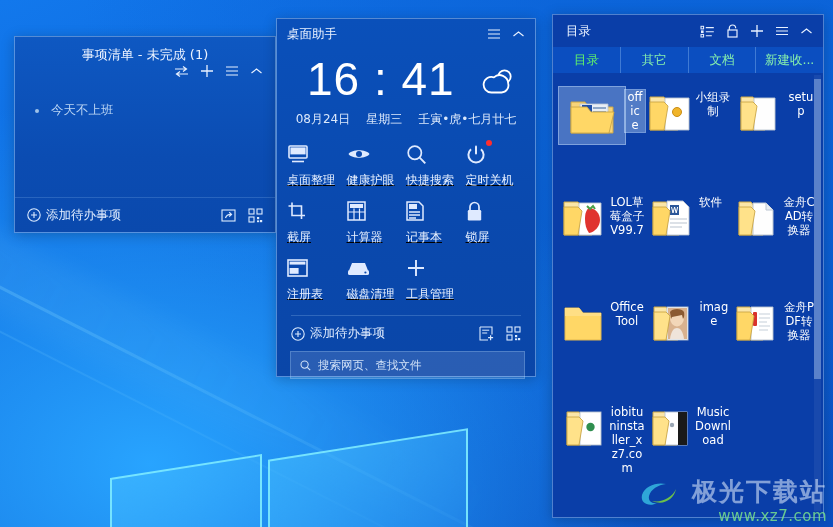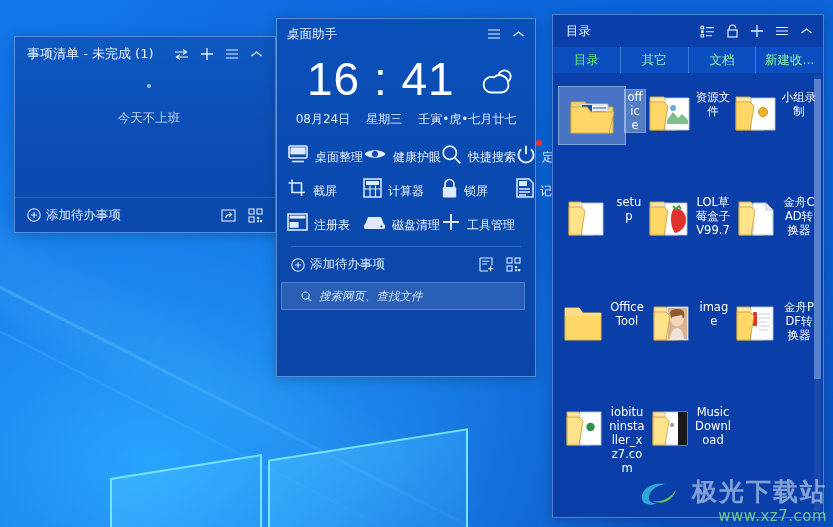--- a/index.html
+++ b/index.html
@@ -29,46 +29,46 @@
   .panel{position:absolute;background:#0a4bb0;border:1px solid rgba(150,195,245,.55);
          box-shadow:0 2px 12px rgba(0,0,0,.22);}
   .phead{display:flex;align-items:center;height:30px;padding:0 10px;color:#fff;}
   .ptitle{font-size:12.5px;color:#eaf2ff;white-space:nowrap;}
   .ptools{margin-left:auto;display:flex;align-items:center;gap:11px;}
   .ic{display:inline-flex;align-items:center;justify-content:center;cursor:default;}
   .ic svg{display:block;}
   
   #todo{left:14px;top:36px;width:260px;height:195px;
         background:linear-gradient(180deg,#0e58c2 0%,#0b4cb2 62%,#0a49ad 100%);}
-  #todo .phead{height:34px;padding:0 12px;}
+  #todo .phead{height:34px;padding:9px 12px;flex-direction:column;}
   #todo .ptitle{font-size:13px;}
   .todo-body{padding:10px 12px 0 12px;}
-  .todo-item{display:flex;align-items:center;gap:22px;font-size:12.5px;color:#bcd6f4;padding:3px 0 3px 8px;flex-direction:column;}
+  .todo-item{display:flex;align-items:center;gap:12px;font-size:12.5px;color:#bcd6f4;padding:3px 0 3px 8px;}
   .bullet{width:4px;height:4px;border-radius:50%;background:#9fc2e8;flex:0 0 auto;}
   .todo-foot{position:absolute;left:0;right:0;bottom:0;height:34px;display:flex;align-items:center;
              padding:0 12px;border-top:1px solid rgba(150,195,245,.22);}
   .addrow{display:flex;align-items:center;gap:5px;color:#e3eeff;font-size:12.5px;font-family:Liberation Serif, serif;}
   .footools{margin-left:auto;display:flex;align-items:center;gap:12px;}
   
   #assist{left:276px;top:18px;width:258px;height:357px;
           background:linear-gradient(180deg,#0a50ba 0%,#0a49ae 55%,#0a46a8 100%);}
   .clockrow{display:flex;align-items:flex-start;padding:4px 16px 0 16px;}
   .clock{font-size:46px;line-height:52px;color:#fff;font-weight:300;letter-spacing:1px;
          font-family:"Liberation Sans",sans-serif;padding-left:14px;}
   .wx{margin-left:auto;padding-top:14px;padding-right:4px;}
   .dateline{display:flex;justify-content:center;gap:16px;color:#dbe8fb;font-size:12px;padding:6px 14px 0 14px;}
   .grid{display:grid;grid-template-columns:repeat(4,1fr);row-gap:10px;padding:14px 10px 6px 10px;}
-  .gcell{display:flex;flex-direction:row;align-items:flex-end;gap:6px;position:relative;}
+  .gcell{display:flex;flex-direction:column;align-items:flex-start;gap:6px;position:relative;text-decoration:underline;}
   .gicon{height:24px;display:flex;align-items:center;justify-content:center;position:relative;}
   .glabel{font-size:12px;color:#e8f1ff;white-space:nowrap;}
   .dot{position:absolute;width:6px;height:6px;border-radius:50%;background:#ff2d2d;top:-2px;right:-6px;}
   .divider{height:1px;background:rgba(160,200,245,.25);margin:6px 14px 0 14px;}
   .assist-add{display:flex;align-items:center;padding:9px 14px 9px 14px;}
-  .searchbar{margin:0 10px 10px 4px;height:26px;display:flex;align-items:center;gap:7px;
-             padding:0 19px;background:rgba(255,255,255,.13);border:1px solid rgba(170,210,250,.30);font-style:italic;}
+  .searchbar{margin:0 10px 10px 13px;height:26px;display:flex;align-items:center;gap:7px;
+             padding:0 9px;background:rgba(255,255,255,.13);border:1px solid rgba(170,210,250,.30);}
   .searchbar span{font-size:11.5px;color:#cfe0f7;}
   
   #files{left:552px;top:14px;width:270px;height:502px;background:#0a3ea8;
          border:1px solid rgba(150,195,245,.5);}
   #files .phead{height:32px;padding:0 10px 0 13px;}
   .tabs{display:flex;height:26px;background:#0b4ec0;align-items:stretch;}
   .tab{flex:1;display:flex;align-items:center;justify-content:center;font-size:12.5px;
        color:#86efac;border-right:1px solid rgba(160,205,250,.35);white-space:nowrap;overflow:hidden;}
   .tab:last-child{border-right:none;}
   .tab.active{color:#5ef06a;}
@@ -251,36 +251,36 @@
           <svg width="19" height="20" viewBox="0 0 19 20">
             <rect x="1" y="1" width="17" height="18" fill="none" stroke="#dfeaff" stroke-width="1.5"></rect>
             <rect x="3" y="3" width="13" height="4" fill="#dfeaff"></rect>
             <path d="M1 11h17M7 7.5v11.5M12.5 7.5v11.5" stroke="#dfeaff" stroke-width="1.2"></path>
           </svg>
         </div>
       <div class="glabel">计算器</div>
     </div>
     <div class="gcell">
       <div class="gicon">
-          <svg width="17" height="21" viewBox="0 0 17 21">
-            <path d="M4 9V6a4.5 4.5 0 0 1 9 0v3" fill="none" stroke="#dfeaff" stroke-width="1.7"></path>
-            <rect x="1.8" y="9" width="13.4" height="10.5" rx="1.2" fill="#dfeaff"></rect>
-          </svg>
-        </div>
-      <div class="glabel">锁屏</div>
-    </div>
-    <div class="gcell">
-      <div class="gicon">
           <svg width="18" height="20" viewBox="0 0 18 20">
             <path d="M1 1h12l4 4v14H1z" fill="none" stroke="#dfeaff" stroke-width="1.5"></path>
             <rect x="3" y="3" width="8" height="5" fill="#dfeaff"></rect>
             <path d="M3 11h11M3 14h11M3 17h7" stroke="#dfeaff" stroke-width="1.3"></path>
           </svg>
         </div>
       <div class="glabel">记事本</div>
+    </div>
+    <div class="gcell">
+      <div class="gicon">
+          <svg width="17" height="21" viewBox="0 0 17 21">
+            <path d="M4 9V6a4.5 4.5 0 0 1 9 0v3" fill="none" stroke="#dfeaff" stroke-width="1.7"></path>
+            <rect x="1.8" y="9" width="13.4" height="10.5" rx="1.2" fill="#dfeaff"></rect>
+          </svg>
+        </div>
+      <div class="glabel">锁屏</div>
     </div>
 
     <div class="gcell">
       <div class="gicon">
           <svg width="21" height="18" viewBox="0 0 21 18">
             <rect x="1" y="1" width="19" height="16" fill="none" stroke="#dfeaff" stroke-width="1.6"></rect>
             <rect x="2.6" y="2.6" width="15.8" height="3" fill="#dfeaff"></rect>
             <rect x="2.6" y="9" width="9" height="5.8" fill="#dfeaff"></rect>
           </svg>
         </div>
@@ -403,32 +403,20 @@
             <path d="M13 10h28v28H13z" fill="#e9eef5" stroke="#b8c4d4" stroke-width=".8"></path>
             <path d="M15 11h10v26H15z" fill="#1f4fa8"></path>
               <path d="M26 13h13v2H26zM26 17h13v2H26zM26 21h13v2H26zM26 25h13v2H26zM26 29h13v2H26z" fill="#8fa8c9"></path>
             <path d="M4 13h16l4 5h23l-5 21H4z" fill="#ffd766" stroke="#cba646" stroke-width=".9"></path>
           </svg>
         </div>
       </div>
       <div class="fname sel">office</div>
     </div>
 
-    <div class="fitem">
-      <div class="fic">
-        <svg width="50" height="44" viewBox="0 0 50 44">
-          <path d="M5 7h14l4 5h10v28H5z" fill="#fbe6a8" stroke="#cba646" stroke-width="1"></path>
-          <path d="M20 8h24v32H20z" fill="#fff" stroke="#b9c3d0" stroke-width=".9"></path>
-          <circle cx="28" cy="18" r="3" fill="#6fa8dc"></circle>
-            <path d="M22 30l6-8 5 6 4-4 6 6v4H22z" fill="#7fc08a"></path>
-          <path d="M5 12h14l4 4-4 24H5z" fill="#ffd766" stroke="#cba646" stroke-width=".9"></path>
-        </svg>
-      </div>
-      <div class="fname">资源文件</div>
-    </div>
 
     <div class="fitem">
       <div class="fic">
         <svg width="50" height="44" viewBox="0 0 50 44">
           <path d="M5 7h14l4 5h10v28H5z" fill="#fbe6a8" stroke="#cba646" stroke-width="1"></path>
           <path d="M20 8h24v32H20z" fill="#fff" stroke="#b9c3d0" stroke-width=".9"></path>
           <circle cx="32" cy="22" r="4.5" fill="#f0b429" stroke="#c98d14" stroke-width="1"></circle>
           <path d="M5 12h14l4 4-4 24H5z" fill="#ffd766" stroke="#cba646" stroke-width=".9"></path>
         </svg>
       </div>
@@ -452,20 +440,33 @@
           <path d="M5 7h14l4 5h10v28H5z" fill="#fbe6a8" stroke="#cba646" stroke-width="1"></path>
           <path d="M20 8h22v32H20z" fill="#fff" stroke="#b9c3d0" stroke-width=".9"></path>
           <path d="M30 13c6 0 11 5 11 12 0 6-5 12-11 13-3-4-4-9-4-14 0-5 1-9 4-11z" fill="#e0332e"></path>
           <path d="M28 11l3 3 3-3 2 3" fill="none" stroke="#4aa04a" stroke-width="2"></path>
           <path d="M5 12h14l4 4-4 24H5z" fill="#ffd766" stroke="#cba646" stroke-width=".9"></path>
         </svg>
       </div>
       <div class="fname">LOL草莓盒子V99.7</div>
     </div>
 
+    <div class="fitem">
+      <div class="fic">
+        <svg width="50" height="44" viewBox="0 0 50 44">
+          <path d="M6 7h13l4 5h9v28H6z" fill="#fbe6a8" stroke="#cba646" stroke-width="1"></path>
+          <path d="M20 6h16l6 6v28H20z" fill="#fff" stroke="#b9c3d0" stroke-width=".9"></path>
+          <rect x="23" y="10" width="9" height="10" fill="#2b579a"></rect>
+          <path d="M24.5 12l1.5 6 1.6-6 1.6 6 1.4-6" fill="none" stroke="#fff" stroke-width="1"></path>
+          <path d="M23 24h17M23 28h17M23 32h12" stroke="#b9c3d0" stroke-width="1.1"></path>
+          <path d="M6 12h13l4 4-4 24H6z" fill="#ffd766" stroke="#cba646" stroke-width=".9"></path>
+        </svg>
+      </div>
+      <div class="fname">软件</div>
+    </div>
 
     <div class="fitem">
       <div class="fic">
         <svg width="50" height="44" viewBox="0 0 50 44">
           <path d="M8 7h12l4 5h8v28H8z" fill="#fbe6a8" stroke="#cba646" stroke-width="1"></path>
           <path d="M22 8h13l7 7v25H22z" fill="#fefefe" stroke="#bcc6d2" stroke-width="1"></path>
           <path d="M35 8v7h7" fill="#e6ecf3" stroke="#bcc6d2" stroke-width="1"></path>
           <path d="M8 12h12l4 4-4 24H8z" fill="#ffe28a" stroke="#cba646" stroke-width=".9"></path>
         </svg>
       </div>

